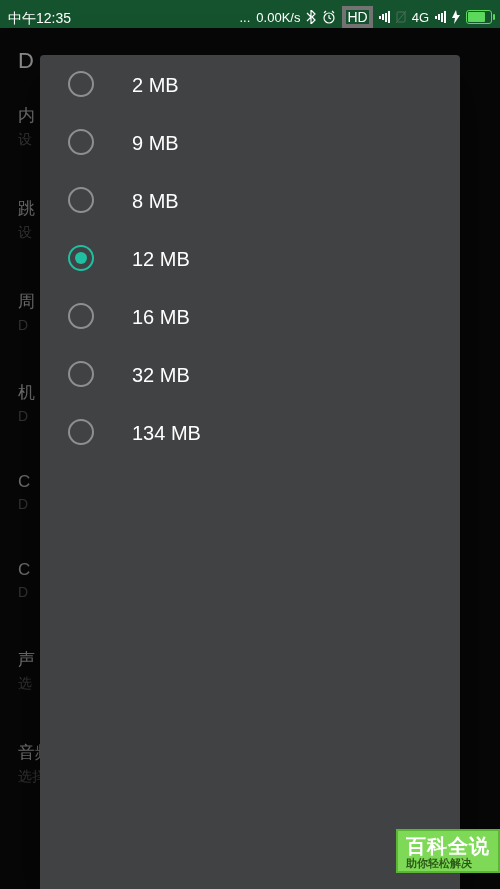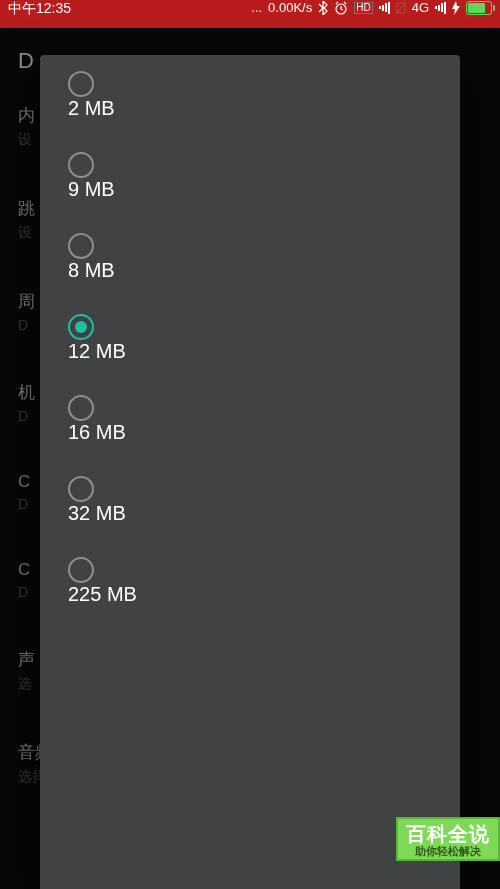--- a/index.html
+++ b/index.html
@@ -6,23 +6,23 @@
     body {
       width: 500px;
       height: 889px;
       background: #000;
       font-family: -apple-system, "Helvetica Neue", Arial, sans-serif;
       position: relative;
       overflow: hidden;
     }
     .status-bar {
       height: 28px;
-      background: #b91c1c;
+      background: #14532d;
       display: flex;
-      align-items: flex-start;
+      align-items: flex-end;
       padding: 0 8px;
       color: #fff;
       font-size: 14px;
     }
     .status-left { flex: 0 0 auto; }
     .status-right {
       flex: 1;
       display: flex;
       justify-content: flex-end;
       align-items: center;
@@ -65,57 +65,56 @@
       box-shadow: 0 20px 50px rgba(0,0,0,0.6);
       display: flex; flex-direction: column;
     }
     .dialog-title {
       color: #fff; font-size: 24px;
       padding: 28px 28px 18px 28px;
       font-weight: 400;
     }
     .dialog-list { flex: 1; overflow: hidden; }
     .option {
-      display: flex; align-items: flex-start;
+      display: flex; align-items: flex-end;
       padding: 16px 28px;
       cursor: pointer;
-      flex-direction: column;
     }
     .radio {
       width: 26px; height: 26px;
       border: 2.5px solid #8f8f90;
       border-radius: 50%;
       margin-right: 38px;
       flex-shrink: 0;
       display: flex; align-items: center; justify-content: center;
     }
     .radio.checked { border-color: #1fbfa2; }
     .radio.checked::after {
       content: ""; width: 12px; height: 12px;
       background: #1fbfa2; border-radius: 50%;
     }
     .option-label { color: #fff; font-size: 20px; }
     .watermark {
-      position: absolute; right: 0; bottom: 28px;
+      position: absolute; right: 0; bottom: 16px;
       background: #7ed957;
       border: 2px solid #5bb536;
       padding: 4px 8px 2px 8px;
-      text-align: center;
+      text-align: left;
       line-height: 1.1;
     }
     .wm-main { color: #fff; font-size: 20px; font-weight: bold; letter-spacing: 1px; }
     .wm-sub { color: #2d5a17; font-size: 11px; font-weight: bold; }
     .signal-bars {
       display: inline-flex; align-items: flex-end; gap: 1px; height: 12px;
     }
     .signal-bars i {
       width: 2px; background: #fff; display: block;
     }
     .hd-badge {
-      font-size: 10px; border: 1px solid #737373; padding: 0 1px; line-height: 1;
+      font-size: 14px; border: 4px solid #737373; padding: 0 1px; line-height: 1;
     }
   </style>
 </head>
 <body>
 
 <div class="status-bar">
   <div class="status-left">中午12:35</div>
   <div class="status-right">
     <span>...</span>
     <span>0.00K/s</span>
@@ -222,21 +221,21 @@
       <div class="option">
         <div class="radio"></div>
         <div class="option-label">16 MB</div>
       </div>
       <div class="option">
         <div class="radio"></div>
         <div class="option-label">32 MB</div>
       </div>
       <div class="option">
         <div class="radio"></div>
-        <div class="option-label">225 MB</div>
+        <div class="option-label">134 MB</div>
       </div>
     </div>
 </div>
 
 <div class="watermark">
   <div class="wm-main">百科全说</div>
   <div class="wm-sub">助你轻松解决</div>
 </div>
 
 </body></html>

